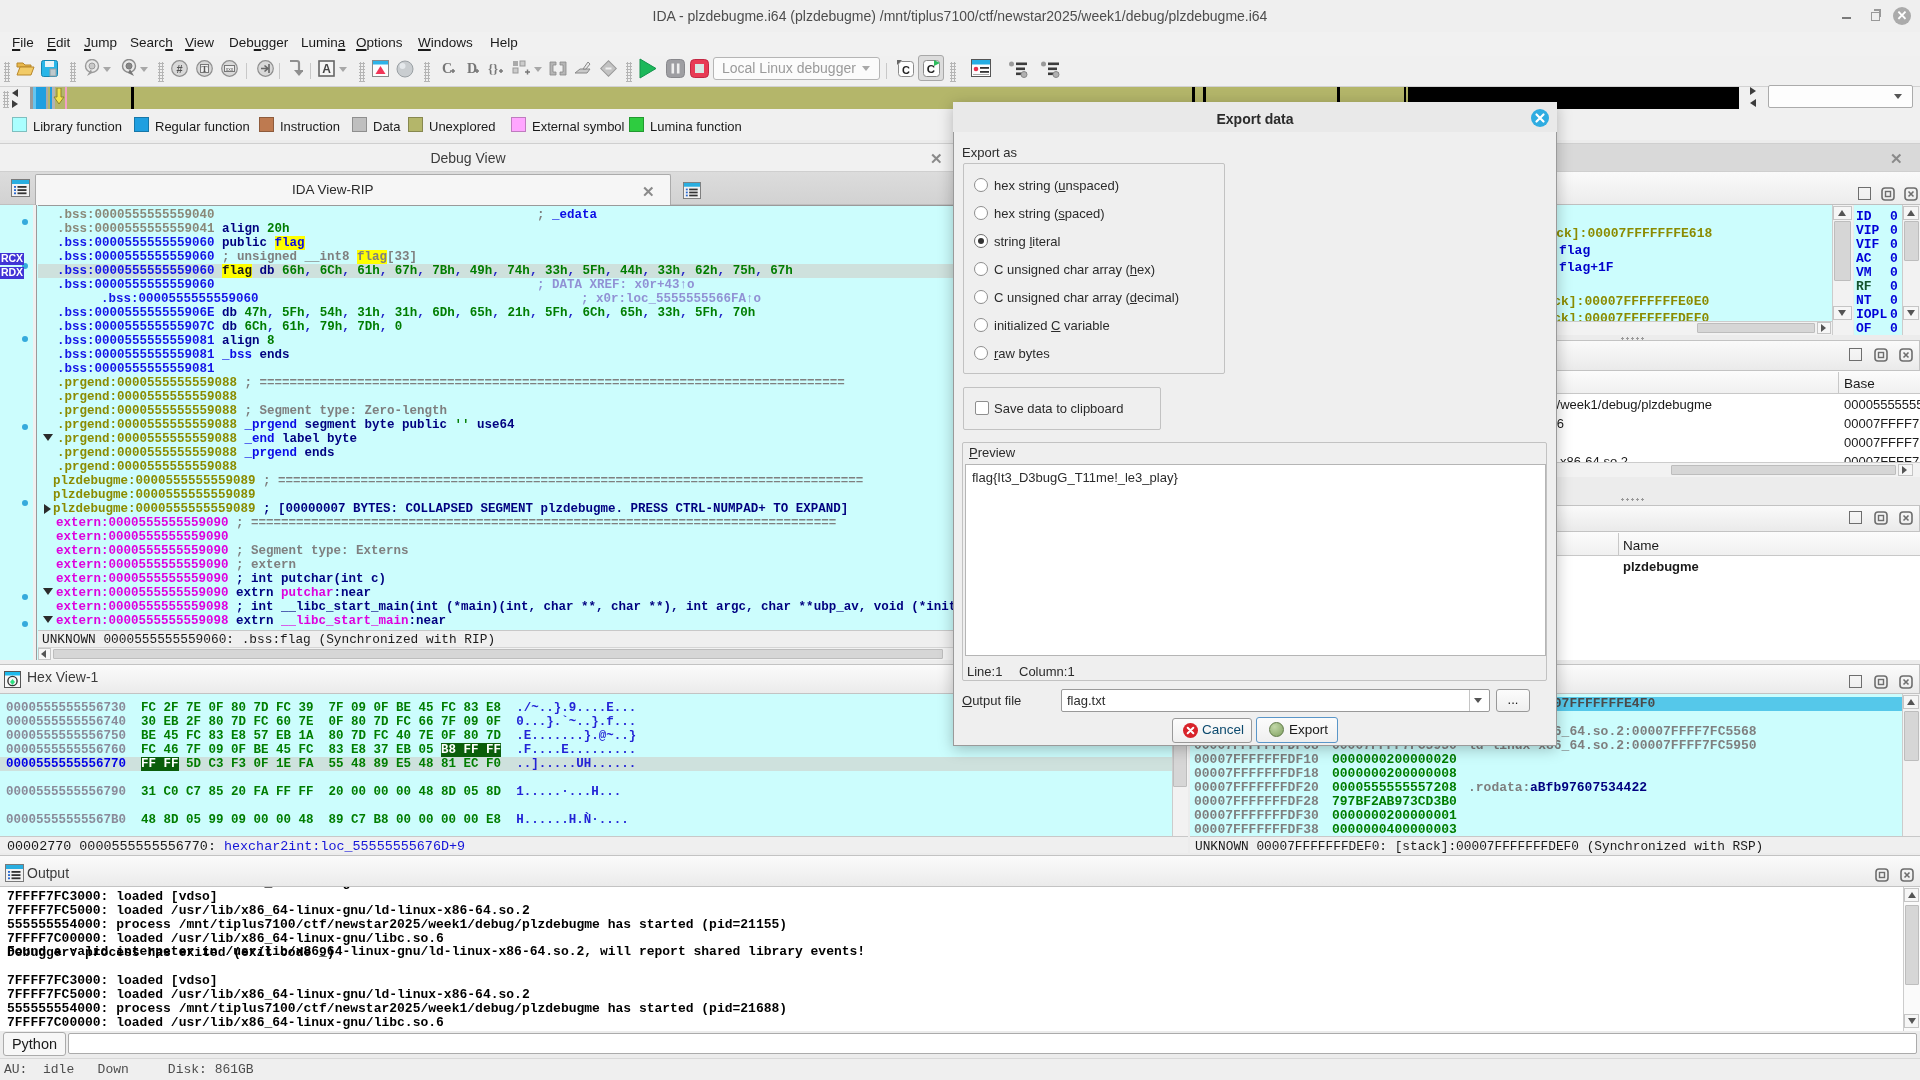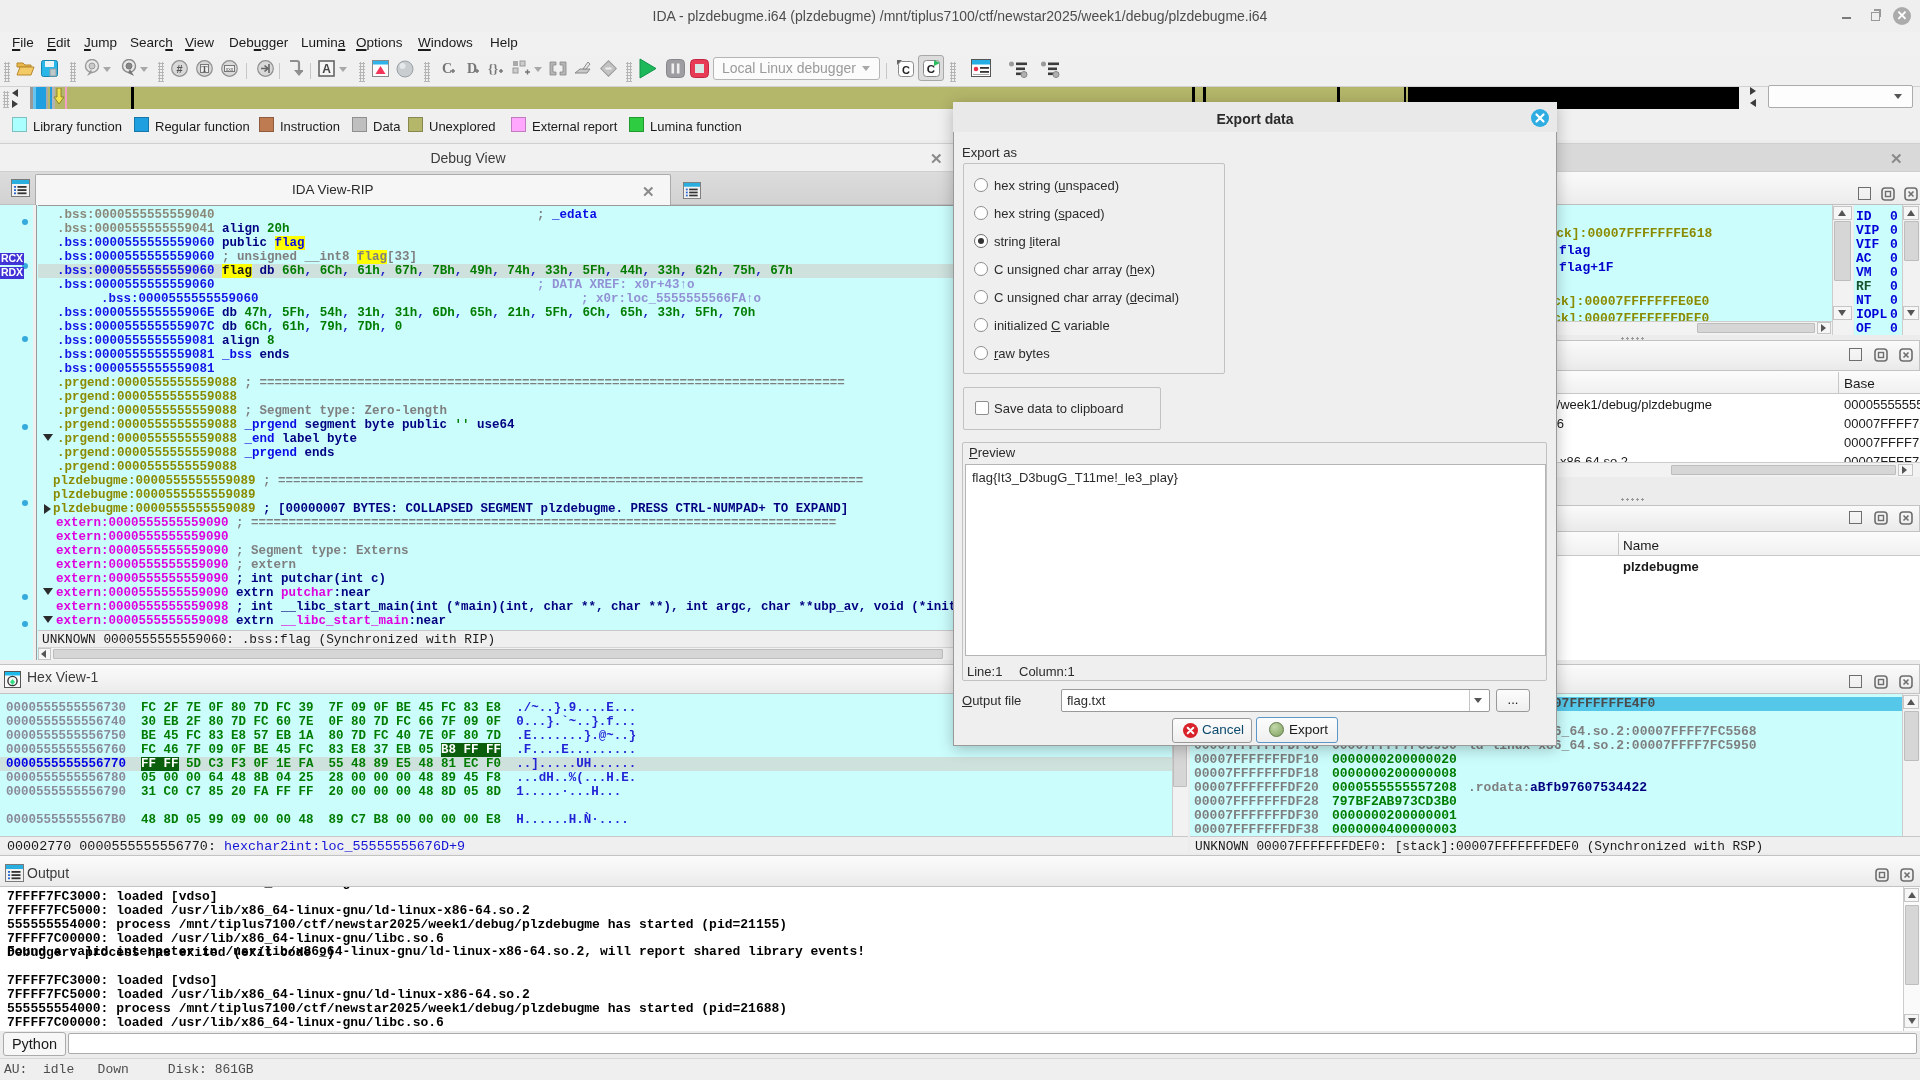--- a/index.html
+++ b/index.html
@@ -286,21 +286,21 @@
 <div class="abs ltxt" style="left:33px;">Library function</div>
 <div class="abs lsq" style="left:134px;background:#1F9FE0;"></div>
 <div class="abs ltxt" style="left:155px;">Regular function</div>
 <div class="abs lsq" style="left:259px;background:#BE7A50;"></div>
 <div class="abs ltxt" style="left:280px;">Instruction</div>
 <div class="abs lsq" style="left:352px;background:#BFBFBF;"></div>
 <div class="abs ltxt" style="left:373px;">Data</div>
 <div class="abs lsq" style="left:408px;background:#B4B66A;"></div>
 <div class="abs ltxt" style="left:429px;">Unexplored</div>
 <div class="abs lsq" style="left:511px;background:#FFA6FF;"></div>
-<div class="abs ltxt" style="left:532px;">External report</div>
+<div class="abs ltxt" style="left:532px;">External symbol</div>
 <div class="abs lsq" style="left:629px;background:#2ECC40;"></div>
 <div class="abs ltxt" style="left:650px;">Lumina function</div>
 
 <div class="abs" id="dbghdr"></div>
 <div class="abs" style="left:0;top:150px;width:936px;text-align:center;font-size:14px;color:#3c3c3c;">Debug View</div>
 <div class="abs xicon" style="left:930px;top:150px;">✕</div>
 <div class="abs" id="dbghdr2"></div>
 <div class="abs xicon" style="left:1890px;top:150px;">✕</div>
 
 <div class="abs" id="tabbar"></div>
@@ -500,21 +500,20 @@
     <path d="M8.5 8 L11 11 L8.5 14 L6 11 Z" fill="#2EE080"></path>
   </svg>
 <div class="abs" style="left:27px;top:669px;font-size:14px;color:#3c3c3c;">Hex View-1</div>
 <div class="abs" id="hexpanel">
 <div class="abs" style="left:0;top:63px;width:1172px;height:14px;background:#CEE1DD;"></div>
 <div class="hline" style="left:6px;top:7px;"><span class="ha">0000555555556730</span>  <span class="hb">FC 2F 7E 0F 80 7D FC 39  7F 09 0F BE 45 FC 83 E8</span>  <span class="hc">./~..}.9....E...</span></div>
 <div class="hline" style="left:6px;top:21px;"><span class="ha">0000555555556740</span>  <span class="hb">30 EB 2F 80 7D FC 60 7E  0F 80 7D FC 66 7F 09 0F</span>  <span class="hc">0...}.`~..}.f...</span></div>
 <div class="hline" style="left:6px;top:35px;"><span class="ha">0000555555556750</span>  <span class="hb">BE 45 FC 83 E8 57 EB 1A  80 7D FC 40 7E 0F 80 7D</span>  <span class="hc">.E.......}.@~..}</span></div>
 <div class="hline" style="left:6px;top:49px;"><span class="ha">0000555555556760</span>  <span class="hb">FC 46 7F 09 0F BE 45 FC  83 E8 37 EB 05 </span><span class="hx">B8 FF FF</span>  <span class="hc">.F....E.........</span></div>
 <div class="hline" style="left:6px;top:63px;"><span style="color:#0000E6;">0000555555556770</span>  <span class="hx">FF FF</span><span class="hb"> 5D C3 F3 0F 1E FA  55 48 89 E5 48 81 EC F0</span>  <span class="hc">..].....UH......</span></div>
-<div class="hline" style="left:6px;top:77px;"><span class="ha">0000555555556780</span>  <span class="hb">05 00 00 64 48 8B 04 25  28 00 00 00 48 89 45 F8</span>  <span class="hc">...dH..%(...H.E.</span></div>
 <div class="hline" style="left:6px;top:91px;"><span class="ha">0000555555556790</span>  <span class="hb">31 C0 C7 85 20 FA FF FF  20 00 00 00 48 8D 05 8D</span>  <span class="hc">1.....·...H...</span></div>
 <div class="hline" style="left:6px;top:119px;"><span class="ha">00005555555567B0</span>  <span class="hb">48 8D 05 99 09 00 00 48  89 C7 B8 00 00 00 00 E8</span>  <span class="hc">H......H.Ǹ·....</span></div>
 </div>
 <div class="abs" style="left:1172px;top:694px;width:16px;height:158px;background:#F2F2F2;border-left:1px solid #ccc;"></div>
 <div class="abs" style="left:1172px;top:694px;width:16px;height:14px;background:#F6F6F6;"></div>
 <div class="abs arrow-up" style="left:1175px;top:698px;"></div>
 <div class="abs sbthumb" style="left:1173px;top:709px;width:14px;height:78px;"></div>
 <div class="abs" style="left:1172px;top:838px;width:16px;height:14px;background:#F6F6F6;"></div>
 <div class="abs arrow-dn" style="left:1175px;top:842px;"></div>
 <div class="abs" id="hexstatus"></div>

